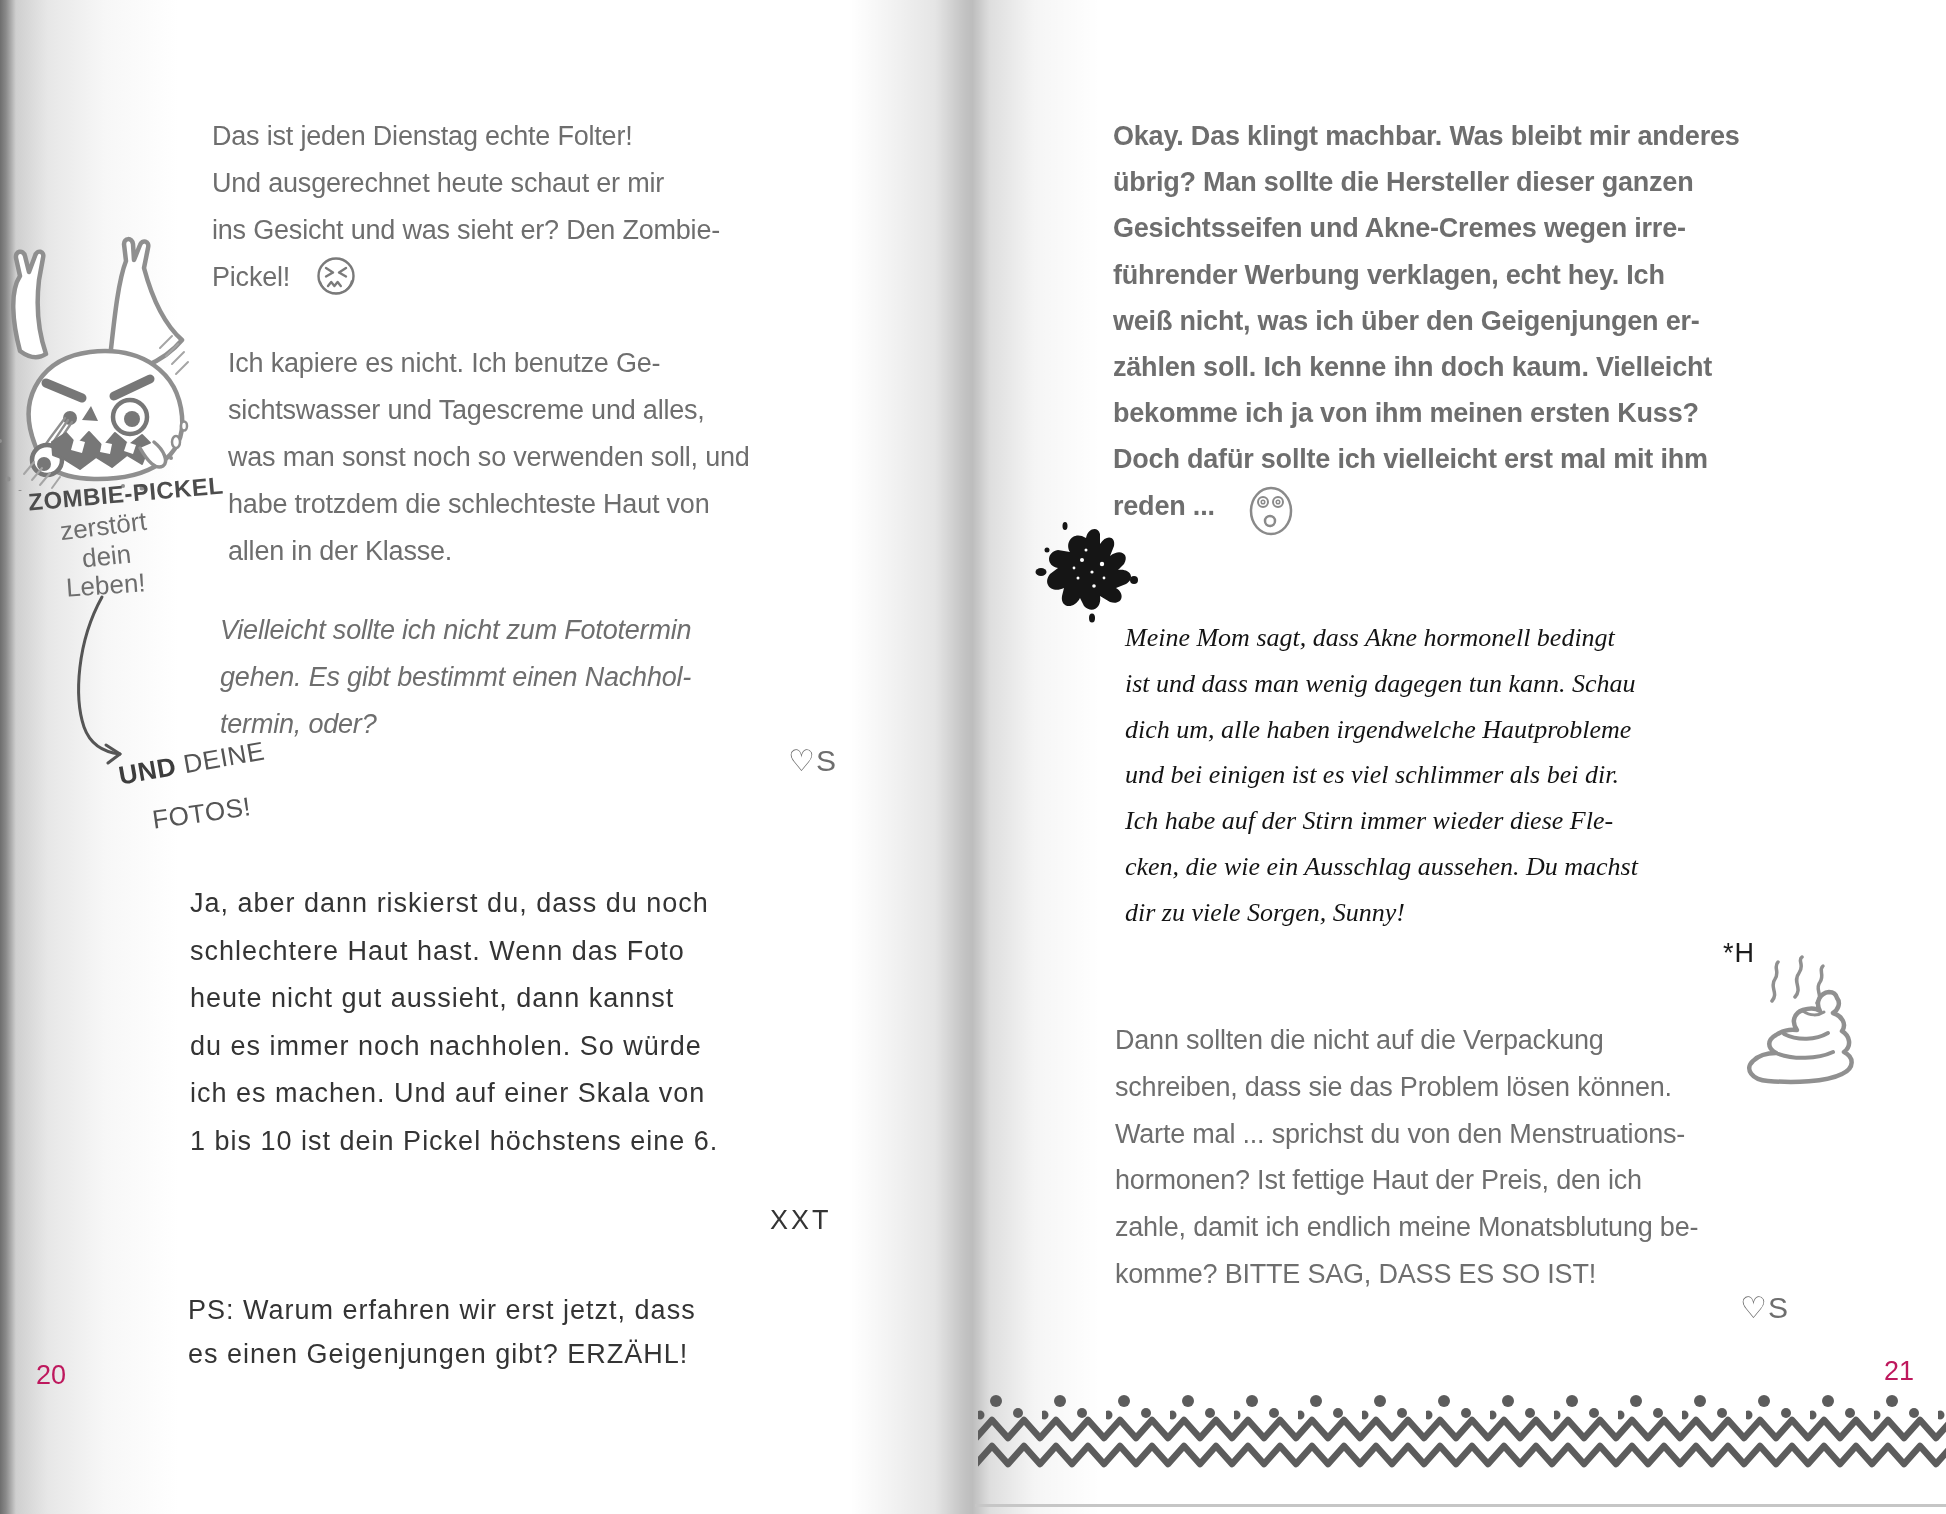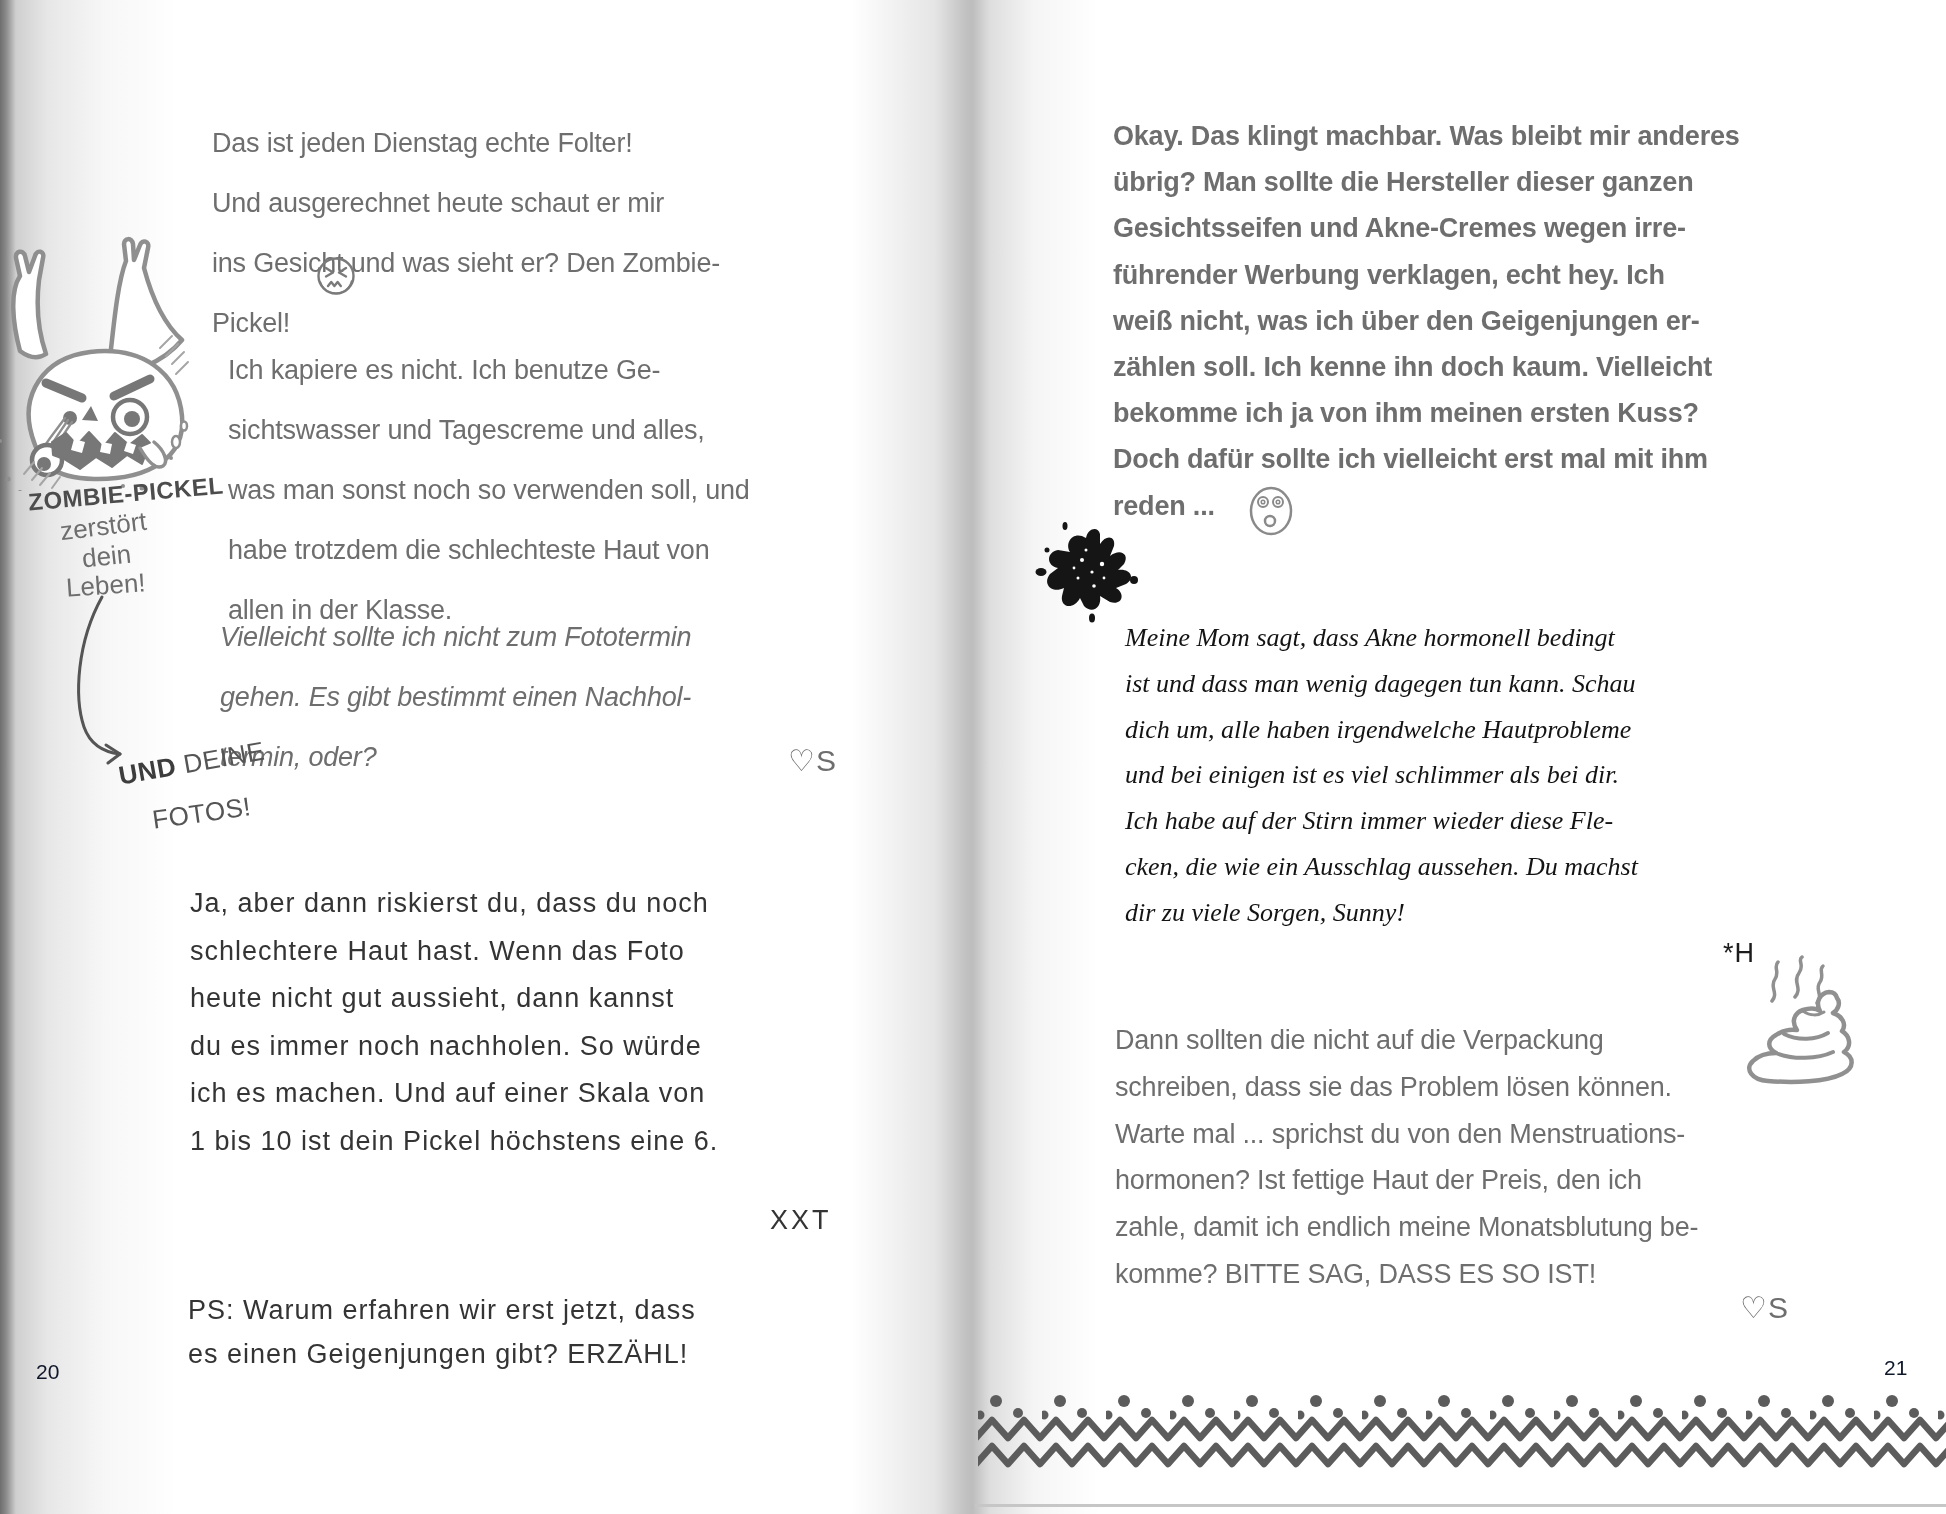--- a/index.html
+++ b/index.html
@@ -6,27 +6,27 @@
   body{width:1946px;height:1514px;position:relative;background:#ffffff;overflow:hidden;
        font-family:"Liberation Sans", sans-serif;}
   .abs{position:absolute;}
   
   .left-edge{left:0;top:0;bottom:0;width:180px;
     background:linear-gradient(to right,#6e6e6e 0px,#8a8a8a 6px,#cfcfcf 16px,#e7e7e7 48px,#f7f7f7 105px,#ffffff 178px);}
   .gutter{left:850px;top:0;bottom:0;width:250px;
     background:linear-gradient(to right,rgba(0,0,0,0) 0%,rgba(0,0,0,0.10) 34%,rgba(0,0,0,0.24) 46%,rgba(0,0,0,0.26) 49%,rgba(0,0,0,0.13) 56%,rgba(0,0,0,0.04) 74%,rgba(0,0,0,0) 100%);}
   .bottom-line{left:975px;top:1504px;width:971px;height:3px;background:#c6c6c6;}
   
-  .hand{color:#6e6e6e;font-size:27px;line-height:60px;white-space:pre-line;letter-spacing:-0.2px;}
+  .hand{color:#6e6e6e;font-size:27px;line-height:47px;white-space:pre-line;letter-spacing:-0.2px;}
   .hand-dark{color:#343434;font-size:27px;line-height:47.5px;white-space:pre-line;letter-spacing:1px;}
   .script{color:#141414;font-family:Liberation Serif, serif;font-style:italic;font-size:26px;line-height:45.8px;white-space:pre-line;}
   .sig{font-size:30px;color:#6e6e6e;letter-spacing:1px;}
   .sig-dark{font-size:27px;color:#343434;letter-spacing:3px;}
   .sig-black{font-size:27px;color:#1c1c1c;letter-spacing:1px;}
-  .pagenum{font-size:21px;color:#0f172a;}
+  .pagenum{font-size:27px;color:#be185d;}
   .zl-title{font-size:24px;font-weight:bold;color:#4c4c4c;letter-spacing:0.5px;transform:rotate(-5deg);}
   .zl-sub{font-size:26px;color:#6e6e6e;}
   .und{font-size:26px;font-weight:bold;color:#3d3d3d;letter-spacing:0.5px;}
   .deine{font-size:26px;color:#555555;letter-spacing:0.5px;}
   svg{display:block;}
 </style>
 </head>
 <body>
 
 <div class="abs left-edge"></div>

